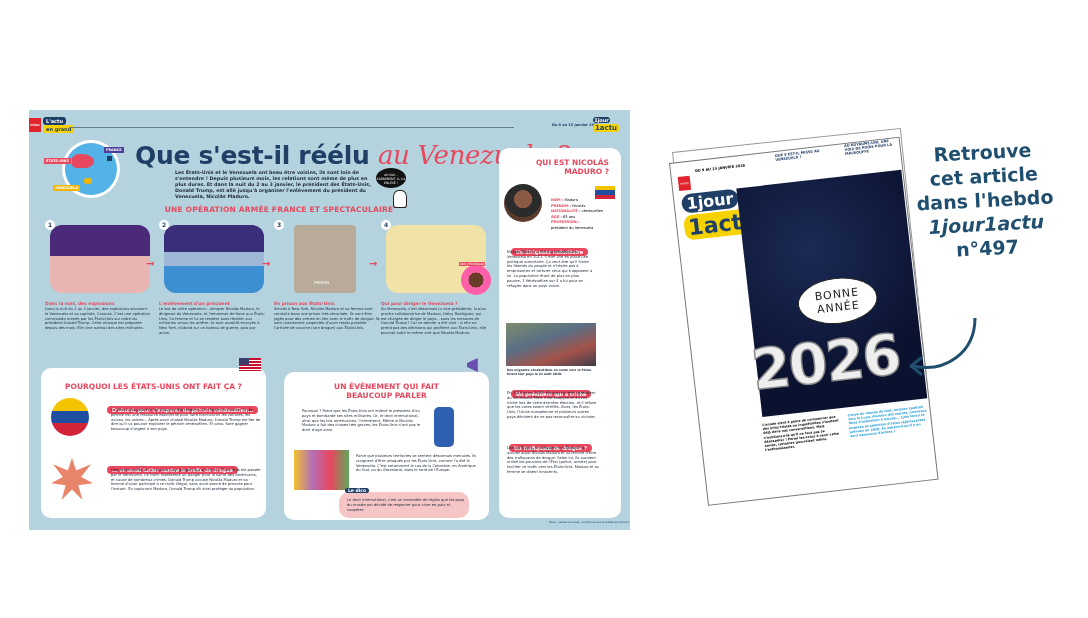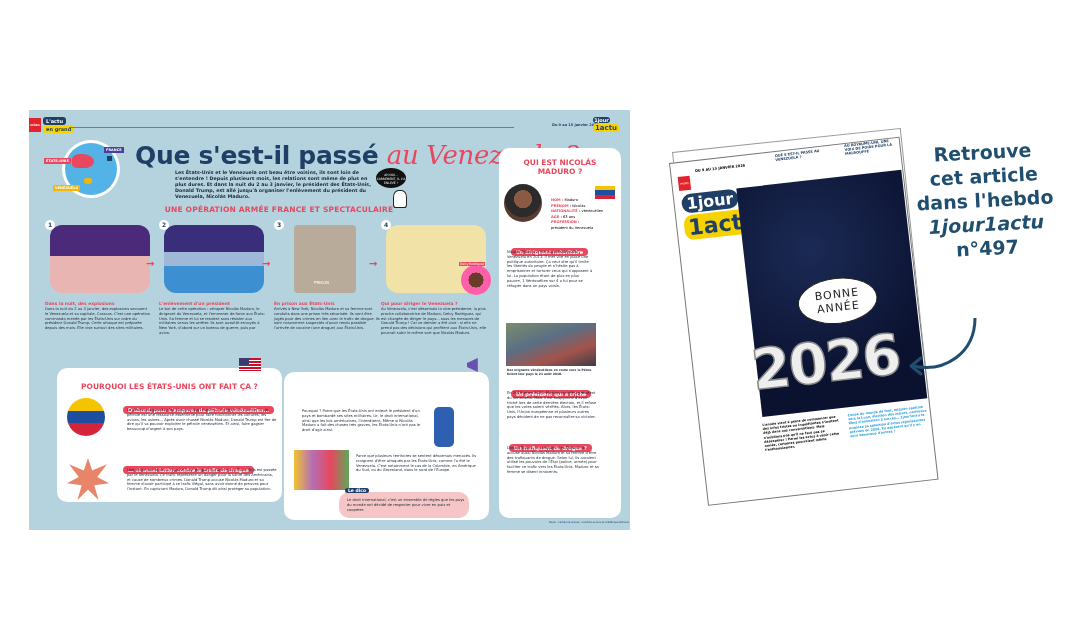--- a/index.html
+++ b/index.html
@@ -70,21 +70,21 @@
     <div class="sea"></div>
       <div class="us"></div>
       <div class="ve"></div>
       <div class="fr"></div>
   </div>
   <span class="tag" style="left:15px;top:48px;background:#e8475d">ÉTATS-UNIS</span>
   <span class="tag" style="left:75px;top:37px;background:#4a3f9a">FRANCE</span>
   <span class="tag" style="left:24px;top:75px;background:#f2b705">VENEZUELA</span>
 
   <div class="title">
-    <span>Que s'est-il passé</span>
+    <span>Que s'est-il réélu</span>
     <span class="red">au Venezuela ?</span>
   </div>
   <p class="intro">Les États-Unis et le Venezuela ont beau être voisins, ils sont loin de s'entendre ! Depuis plusieurs mois, les relations sont même de plus en plus dures. Et dans la nuit du 2 au 3 janvier, le président des États-Unis, Donald Trump, est allé jusqu'à organiser l'enlèvement du président du Venezuela, Nicolás Maduro.</p>
   <div class="bubble">AH OUI... CARRÉMENT, IL L'A ENLEVÉ !</div>
   <div class="cat"></div>
 
   <div class="sec1">UNE OPÉRATION ARMÉE FRANCE ET SPECTACULAIRE</div>
 
   <div class="step" style="left:16px">
     <div class="ill" style="background:linear-gradient(#4b2a7a 0 45%,#e9b5b2 45%)"></div>
@@ -111,45 +111,46 @@
   <div class="arrow" style="left:340px">→</div>
   <div class="step" style="left:352px">
     <div class="ill" style="background:#f1e3a7"></div>
     <div style="position:absolute;left:80px;top:45px;width:30px;height:30px;border-radius:50%;background:radial-gradient(#6a3d2a 0 35%,#ff5fa8 36%)"></div>
     <span style="position:absolute;left:78px;top:42px;font-size:3px;background:#e8475d;color:#fff;padding:0 1px">Delcy Rodríguez</span>
     <div class="num">4</div>
     <div class="cap">Qui pour diriger le Venezuela ?</div>
     <div class="txt">Au Venezuela, c'est désormais la vice-présidente, la plus proche collaboratrice de Maduro, Delcy Rodríguez, qui est chargée de diriger le pays... sous les menaces de Donald Trump ! Car ce dernier a été clair : si elle ne prend pas des décisions qui profitent aux États-Unis, elle pourrait subir le même sort que Nicolás Maduro.</div>
   </div>
 
-  <div class="card" style="left:28px;top:258px;width:225px;height:134px">
+  <div class="card" style="left:12px;top:258px;width:225px;height:150px">
     <h3 style="margin-top:14px">POURQUOI LES ÉTATS-UNIS ONT FAIT ÇA ?</h3>
     <div style="position:absolute;left:10px;top:30px;width:38px;height:38px;background:linear-gradient(#f5c400 0 33%,#1d4ea0 33% 66%,#d4243a 66%);border-radius:50%"></div>
     <div style="position:absolute;left:66px;top:29px"><span class="pill">D'abord, pour s'emparer du pétrole vénézuélien...</span></div>
     <p class="ctext" style="position:absolute;left:70px;top:40px;width:150px">Le Venezuela possède les plus grandes réserves de pétrole du monde. Or, le pétrole est une ressource essentielle pour faire fonctionner les voitures, les avions, les usines... Après avoir chassé Nicolás Maduro, Donald Trump est fier de dire qu'il va pouvoir exploiter le pétrole vénézuélien. Et ainsi, faire gagner beaucoup d'argent à son pays.</p>
     <div style="position:absolute;left:10px;top:90px;width:42px;height:42px;background:#e8846a;clip-path:polygon(50% 0,60% 30%,95% 15%,72% 45%,100% 60%,65% 65%,75% 100%,50% 75%,25% 100%,35% 65%,0 60%,28% 45%,5% 15%,40% 30%)"></div>
     <div style="position:absolute;left:66px;top:89px"><span class="pill">... et aussi lutter contre le trafic de drogue</span></div>
     <p class="ctext" style="position:absolute;left:70px;top:100px;width:150px">Une petite partie de la cocaïne (une drogue) qui arrive aux États-Unis est passée par le Venezuela. Ce trafic représente un danger pour la santé des Américains, et cause de nombreux crimes. Donald Trump accuse Nicolás Maduro et sa femme d'avoir participé à ce trafic illégal, sans avoir donné de preuves pour l'instant. En capturant Maduro, Donald Trump dit ainsi protéger sa population.</p>
   </div>
   <div class="flag-us"></div>
 
   <div class="card" style="left:255px;top:262px;width:205px;height:148px">
+    <h3 style="margin-top:10px;padding:0 40px">UN ÉVÉNEMENT QUI FAIT BEAUCOUP PARLER</h3>
     <p class="ctext" style="position:absolute;left:18px;top:37px;width:120px">Pourquoi ? Parce que les États-Unis ont enlevé le président d'un pays et bombardé ses sites militaires. Or, le droit international, ainsi que les lois américaines, l'interdisent. Même si Nicolás Maduro a fait des choses très graves, les États-Unis n'ont pas le droit d'agir ainsi.</p>
     <div style="position:absolute;left:150px;top:35px;width:20px;height:40px;background:#2f5fb0;border-radius:5px"></div>
     <div style="position:absolute;left:10px;top:78px;width:55px;height:40px;background:linear-gradient(90deg,#f1c232,#b46fb5,#e8475d,#5fa85a)"></div>
     <p class="ctext" style="position:absolute;left:72px;top:82px;width:125px">Parce que plusieurs territoires se sentent désormais menacés. Ils craignent d'être attaqués par les États-Unis, comme l'a été le Venezuela. C'est notamment le cas de la Colombie, en Amérique du Sud, ou du Groenland, dans le nord de l'Europe.</p>
     <div style="position:absolute;left:55px;top:120px;width:130px;height:26px;background:#f6c6c6;border-radius:10px">
       <span style="position:absolute;left:6px;top:-4px;background:#1f3f66;color:#fff;font-size:4.5px;font-weight:bold;padding:0 3px;border-radius:4px">Le dico</span>
       <p class="ctext" style="position:absolute;left:8px;top:6px;width:118px">Le droit international, c'est un ensemble de règles que les pays du monde ont décidé de respecter pour vivre en paix et coopérer.</p>
     </div>
   </div>
   <div style="position:absolute;left:438px;top:248px;width:18px;height:14px;background:#6b4fb0;clip-path:polygon(0 35%,60% 0,60% 100%,0 65%)"></div>
 
   <div class="side">
-    <h3 style="text-align:center;color:#e8475d;font-size:7.5px;font-weight:bold;line-height:9px;margin-top:10px;padding:0 12px">QUI EST NICOLÁS MADURO ?</h3>
+    <h3 style="text-align:right;color:#e8475d;font-size:7.5px;font-weight:bold;line-height:9px;margin-top:10px;padding:0 12px">QUI EST NICOLÁS MADURO ?</h3>
     <div class="portrait"></div>
     <div class="flag-ve"></div>
     <div style="position:absolute;left:52px;top:50px;font-size:3.6px;line-height:5.5px">
       <div><b style="color:#e8475d">NOM :</b> <span>Maduro</span></div>
       <div><b style="color:#e8475d">PRÉNOM :</b> <span>Nicolás</span></div>
       <div><b style="color:#e8475d">NATIONALITÉ :</b> <span>vénézuélien</span></div>
       <div><b style="color:#e8475d">ÂGE :</b> <span>63 ans</span></div>
       <div style="width:45px"><b style="color:#e8475d">PROFESSION :</b> <span>président du Venezuela</span></div>
     </div>
     <div style="position:absolute;left:12px;top:91px"><span class="pill">Un dirigeant autoritaire</span></div>

